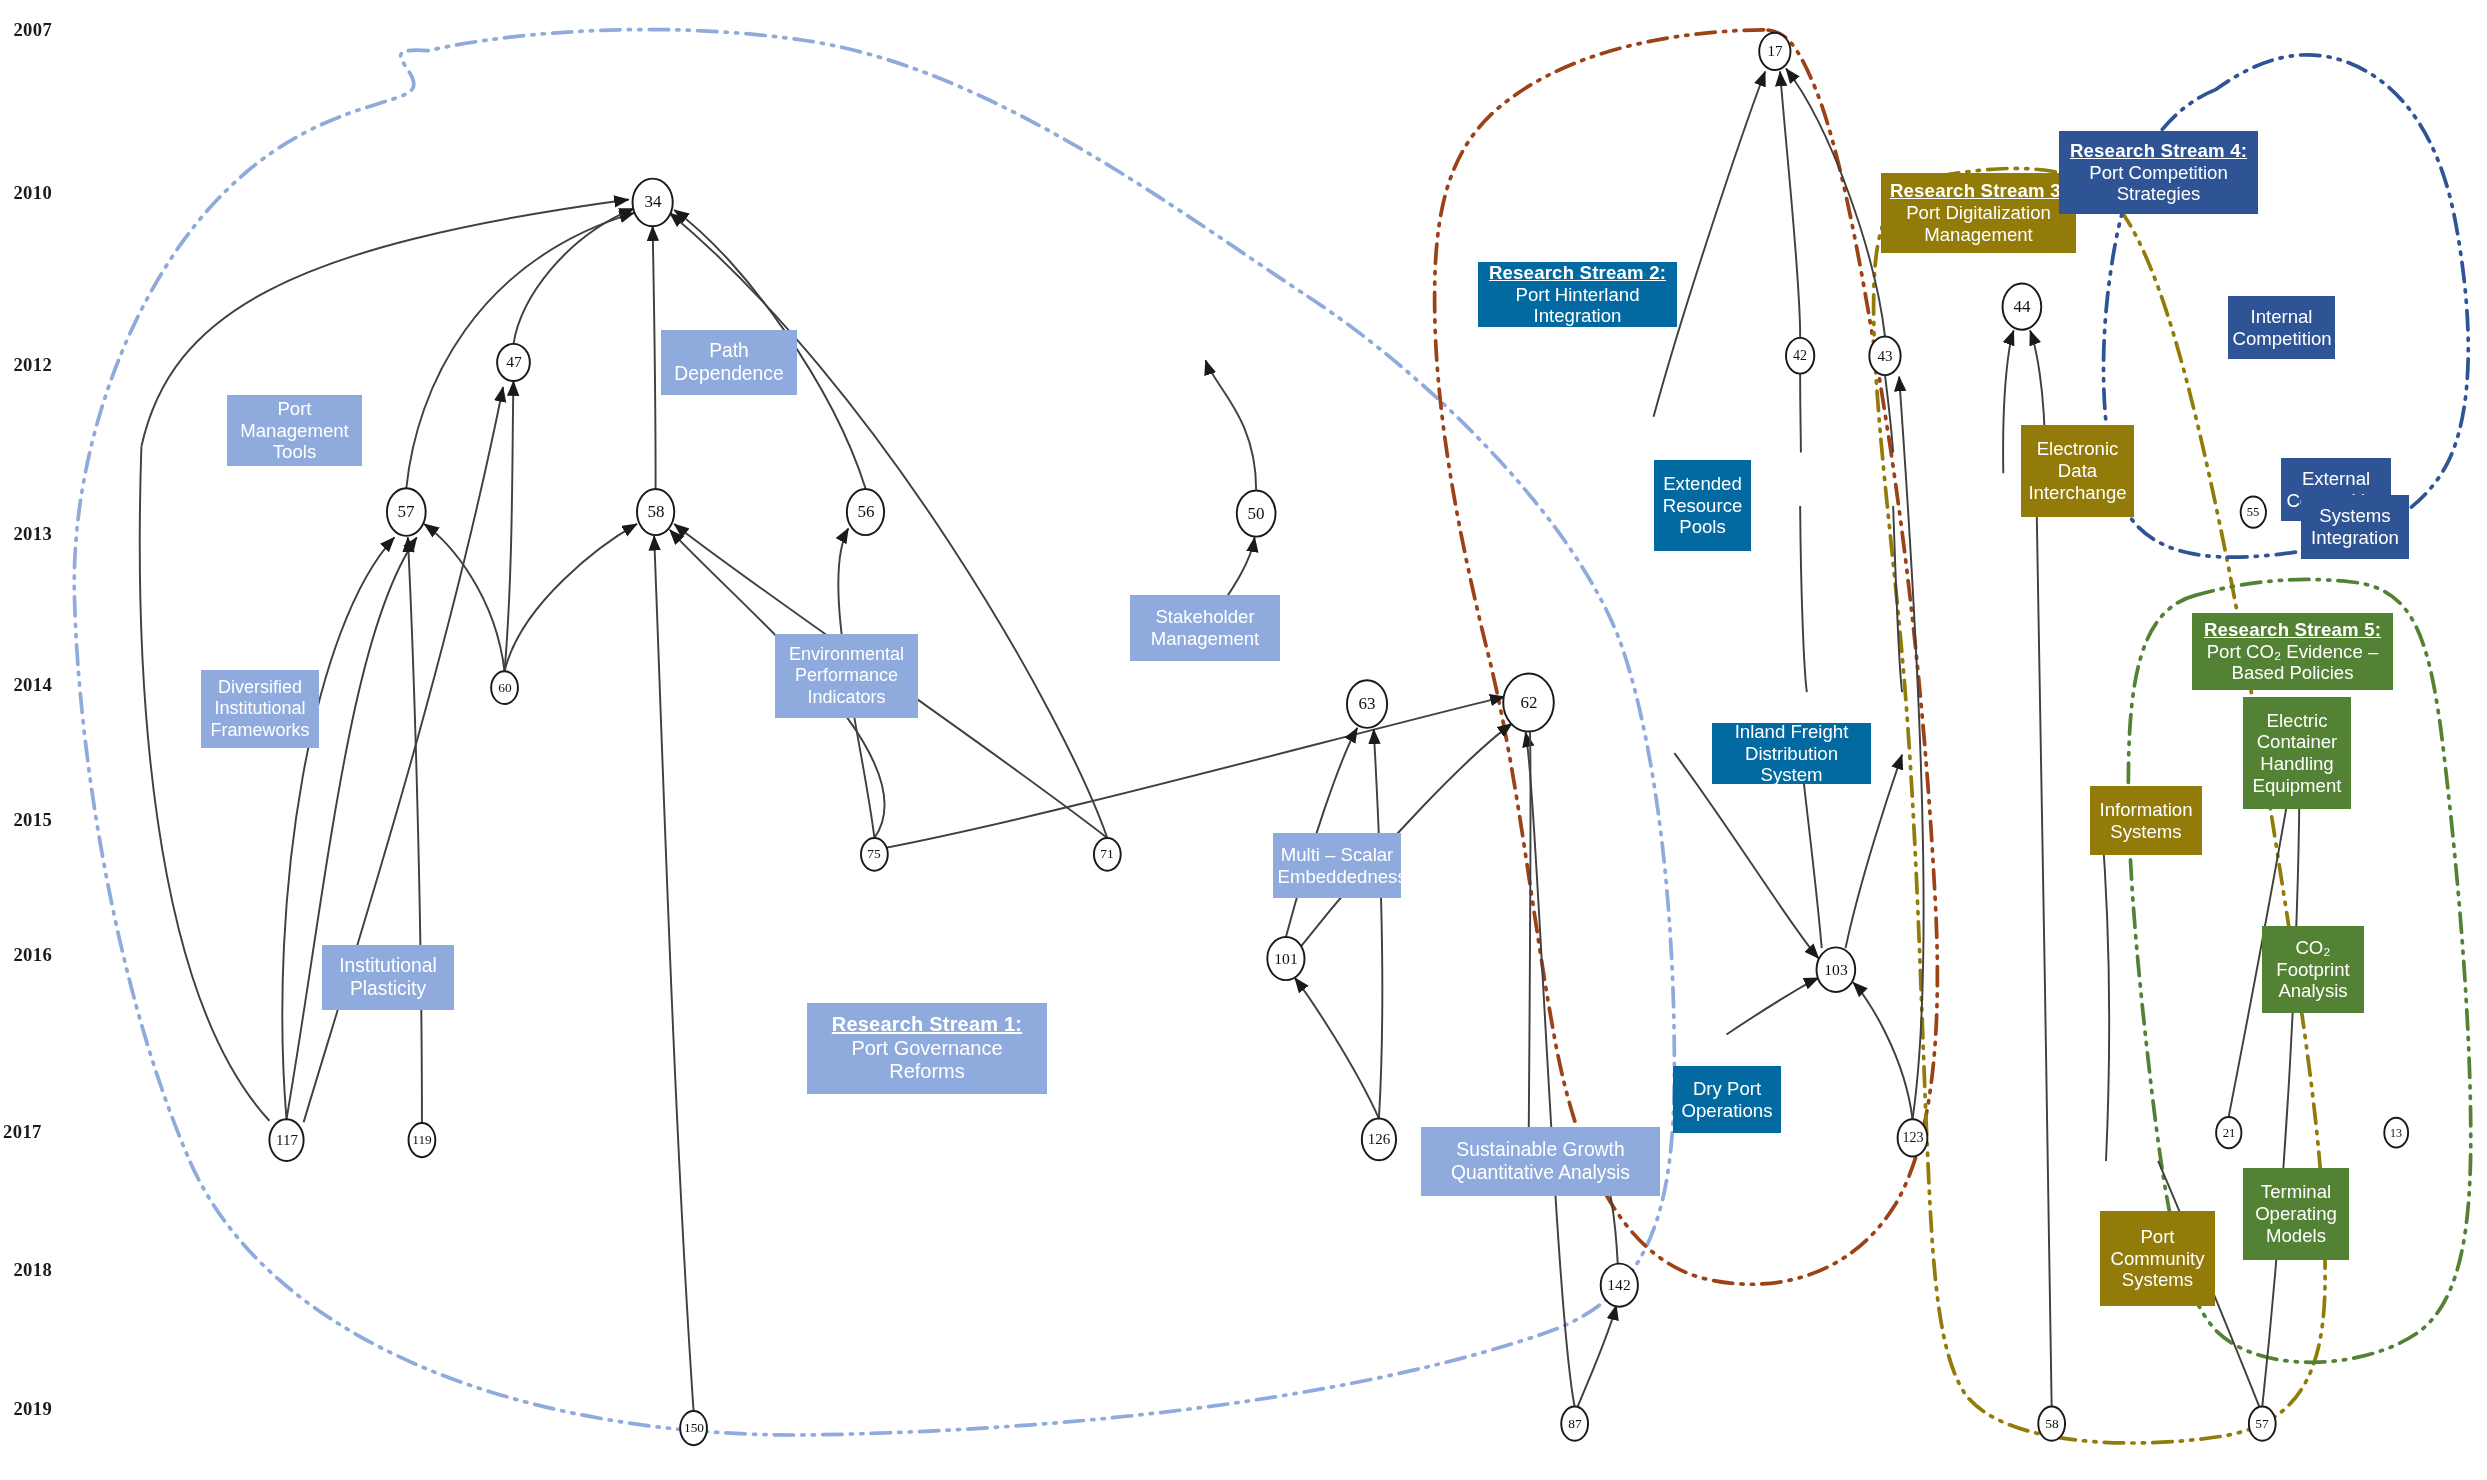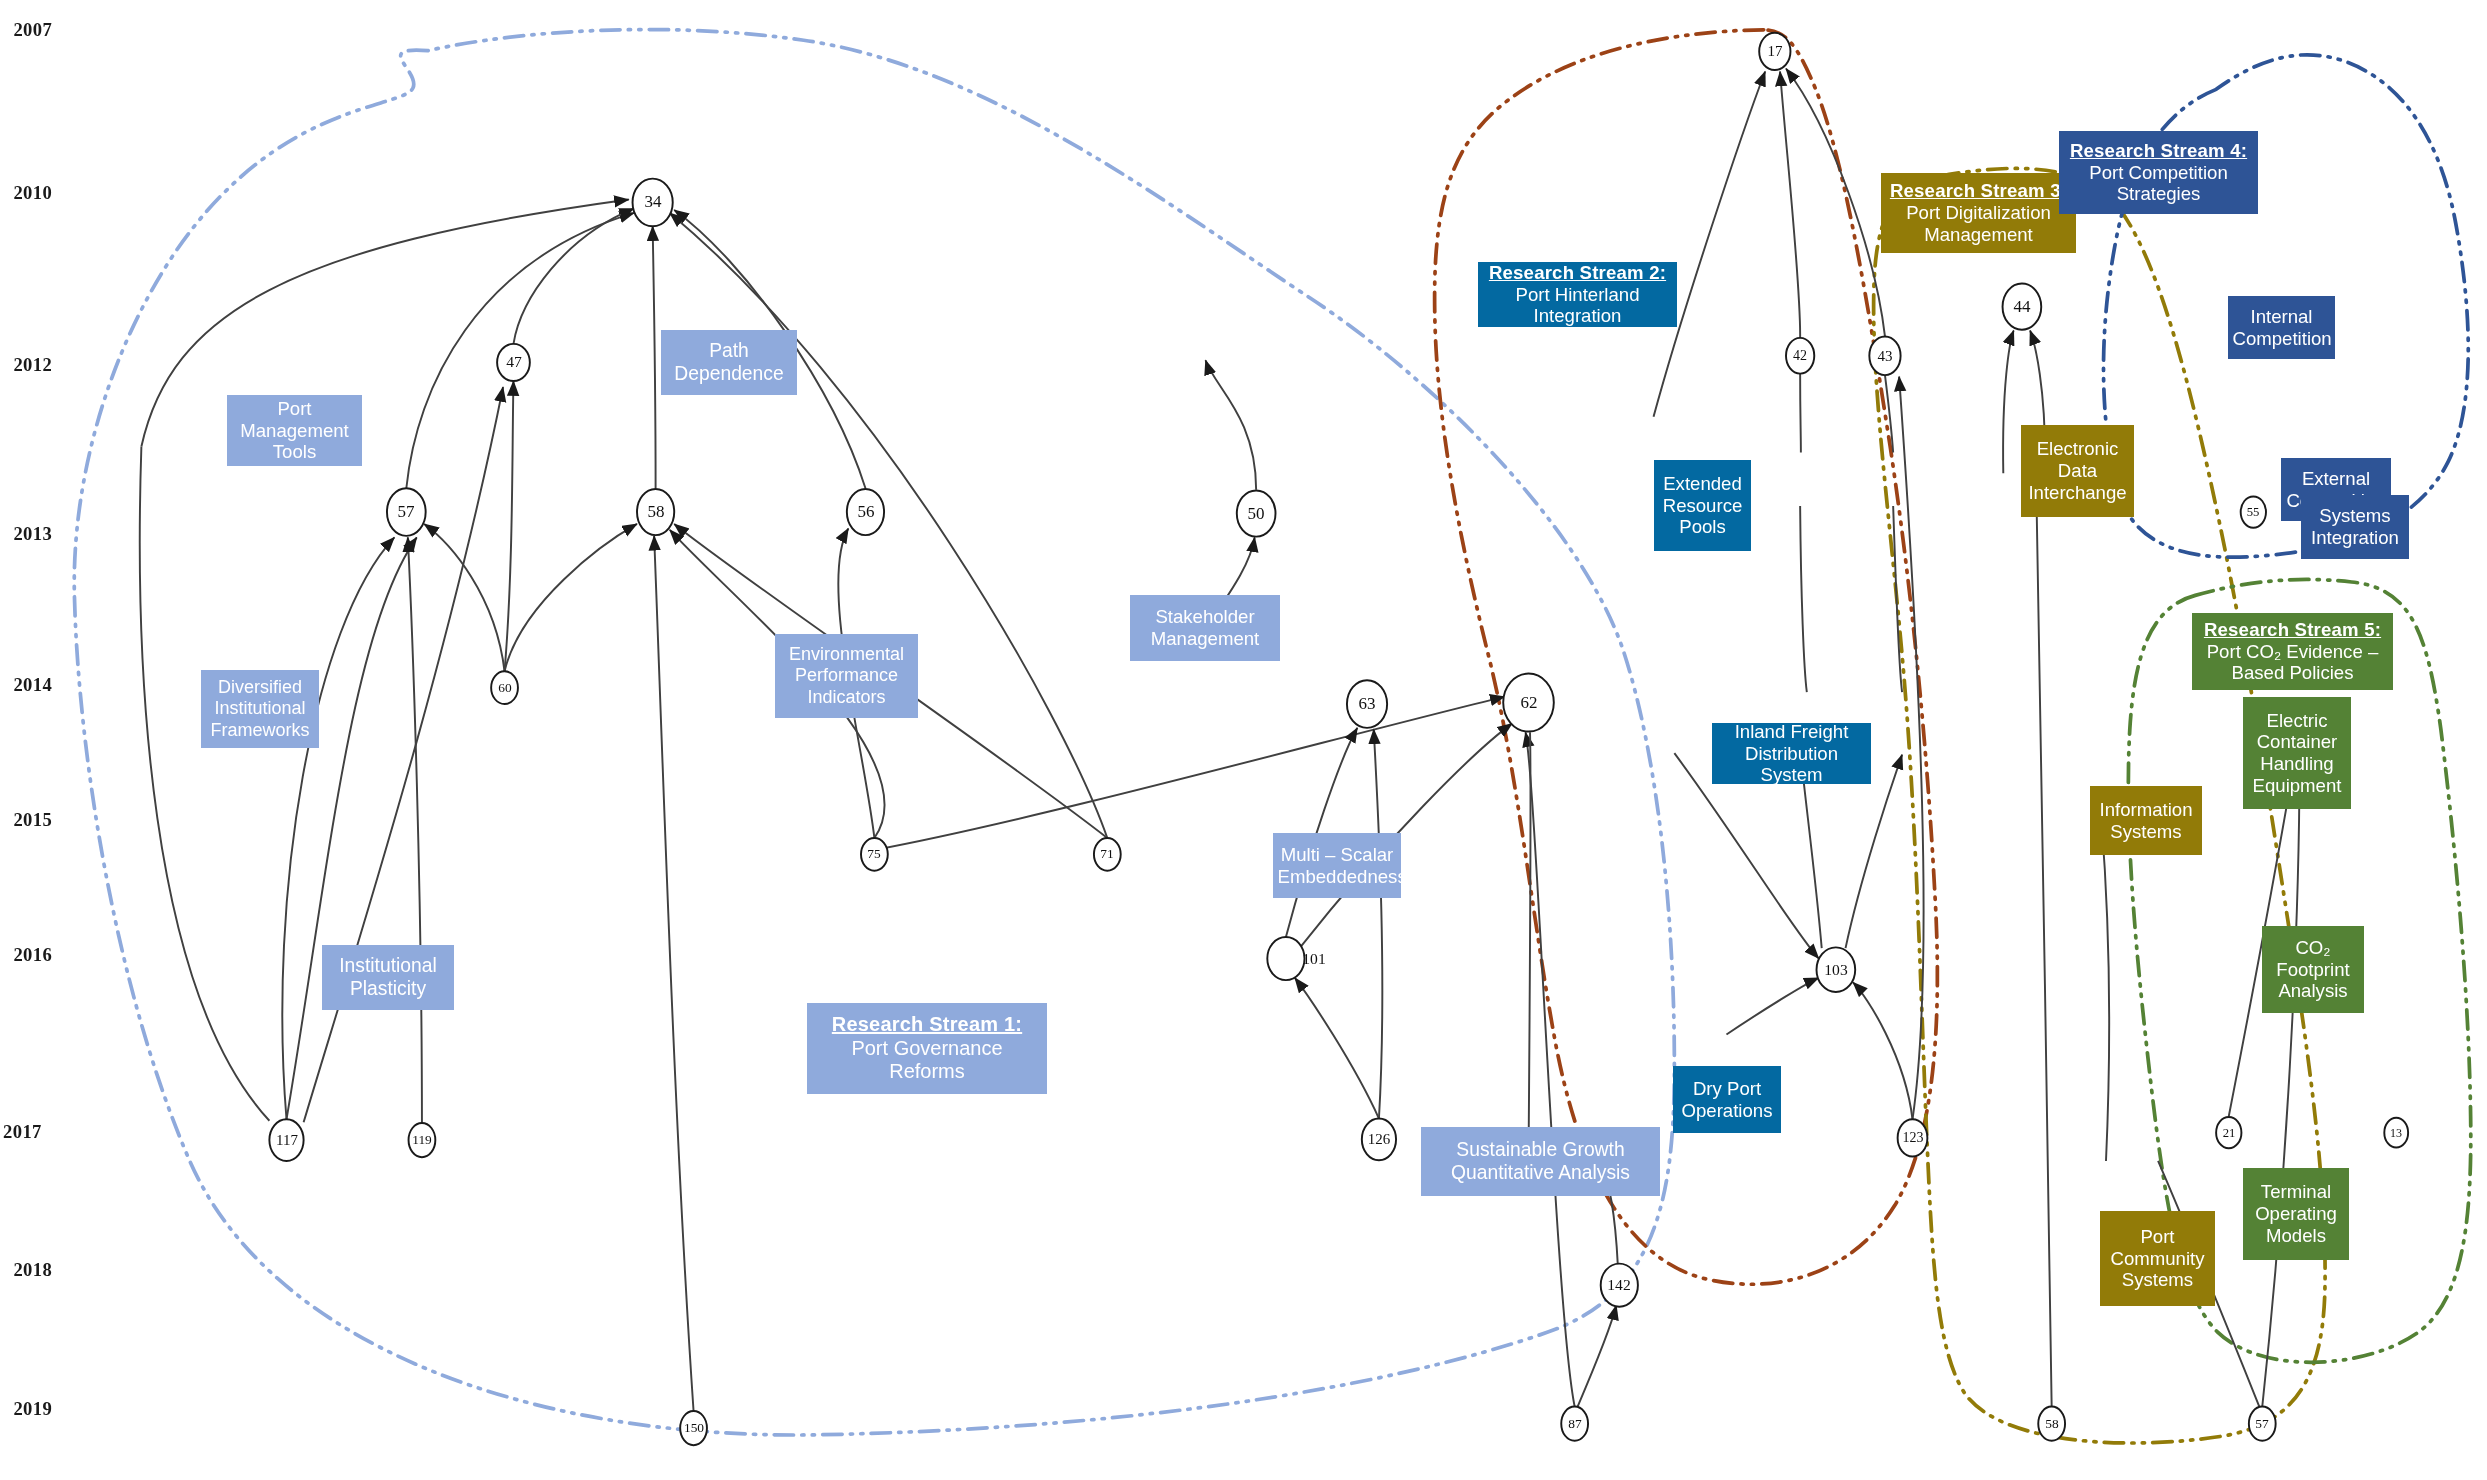--- a/index.html
+++ b/index.html
@@ -174,21 +174,21 @@
     <div class="nodetxt" style="left:514px;top:362px;font-size:15.6px;">47</div>
     <div class="nodetxt" style="left:406px;top:512px;">57</div>
     <div class="nodetxt" style="left:656px;top:512px;">58</div>
     <div class="nodetxt" style="left:866px;top:512px;">56</div>
     <div class="nodetxt" style="left:505px;top:688px;font-size:13.4px;">60</div>
     <div class="nodetxt" style="left:1256px;top:514px;">50</div>
     <div class="nodetxt" style="left:874px;top:854px;font-size:13.4px;">75</div>
     <div class="nodetxt" style="left:1107px;top:854px;font-size:13.4px;">71</div>
     <div class="nodetxt" style="left:1367px;top:704px;">63</div>
     <div class="nodetxt" style="left:1529px;top:703px;">62</div>
-    <div class="nodetxt" style="left:1286px;top:959px;font-size:15.6px;margin-left:28px;">101</div>
+    <div class="nodetxt" style="left:1286px;top:959px;font-size:15.6px;">101</div>
     <div class="nodetxt" style="left:287px;top:1140px;font-size:15px;">117</div>
     <div class="nodetxt" style="left:422px;top:1140px;font-size:13.4px;">119</div>
     <div class="nodetxt" style="left:1379px;top:1139px;font-size:15px;">126</div>
     <div class="nodetxt" style="left:1619px;top:1285px;font-size:15.6px;">142</div>
     <div class="nodetxt" style="left:694px;top:1428px;font-size:13.4px;">150</div>
     <div class="nodetxt" style="left:1575px;top:1424px;font-size:13.4px;">87</div>
     <div class="nodetxt" style="left:1775px;top:51px;font-size:15px;">17</div>
     <div class="nodetxt" style="left:1800px;top:356px;font-size:14px;">42</div>
     <div class="nodetxt" style="left:1885px;top:356px;font-size:15px;">43</div>
     <div class="nodetxt" style="left:2022px;top:307px;">44</div>

